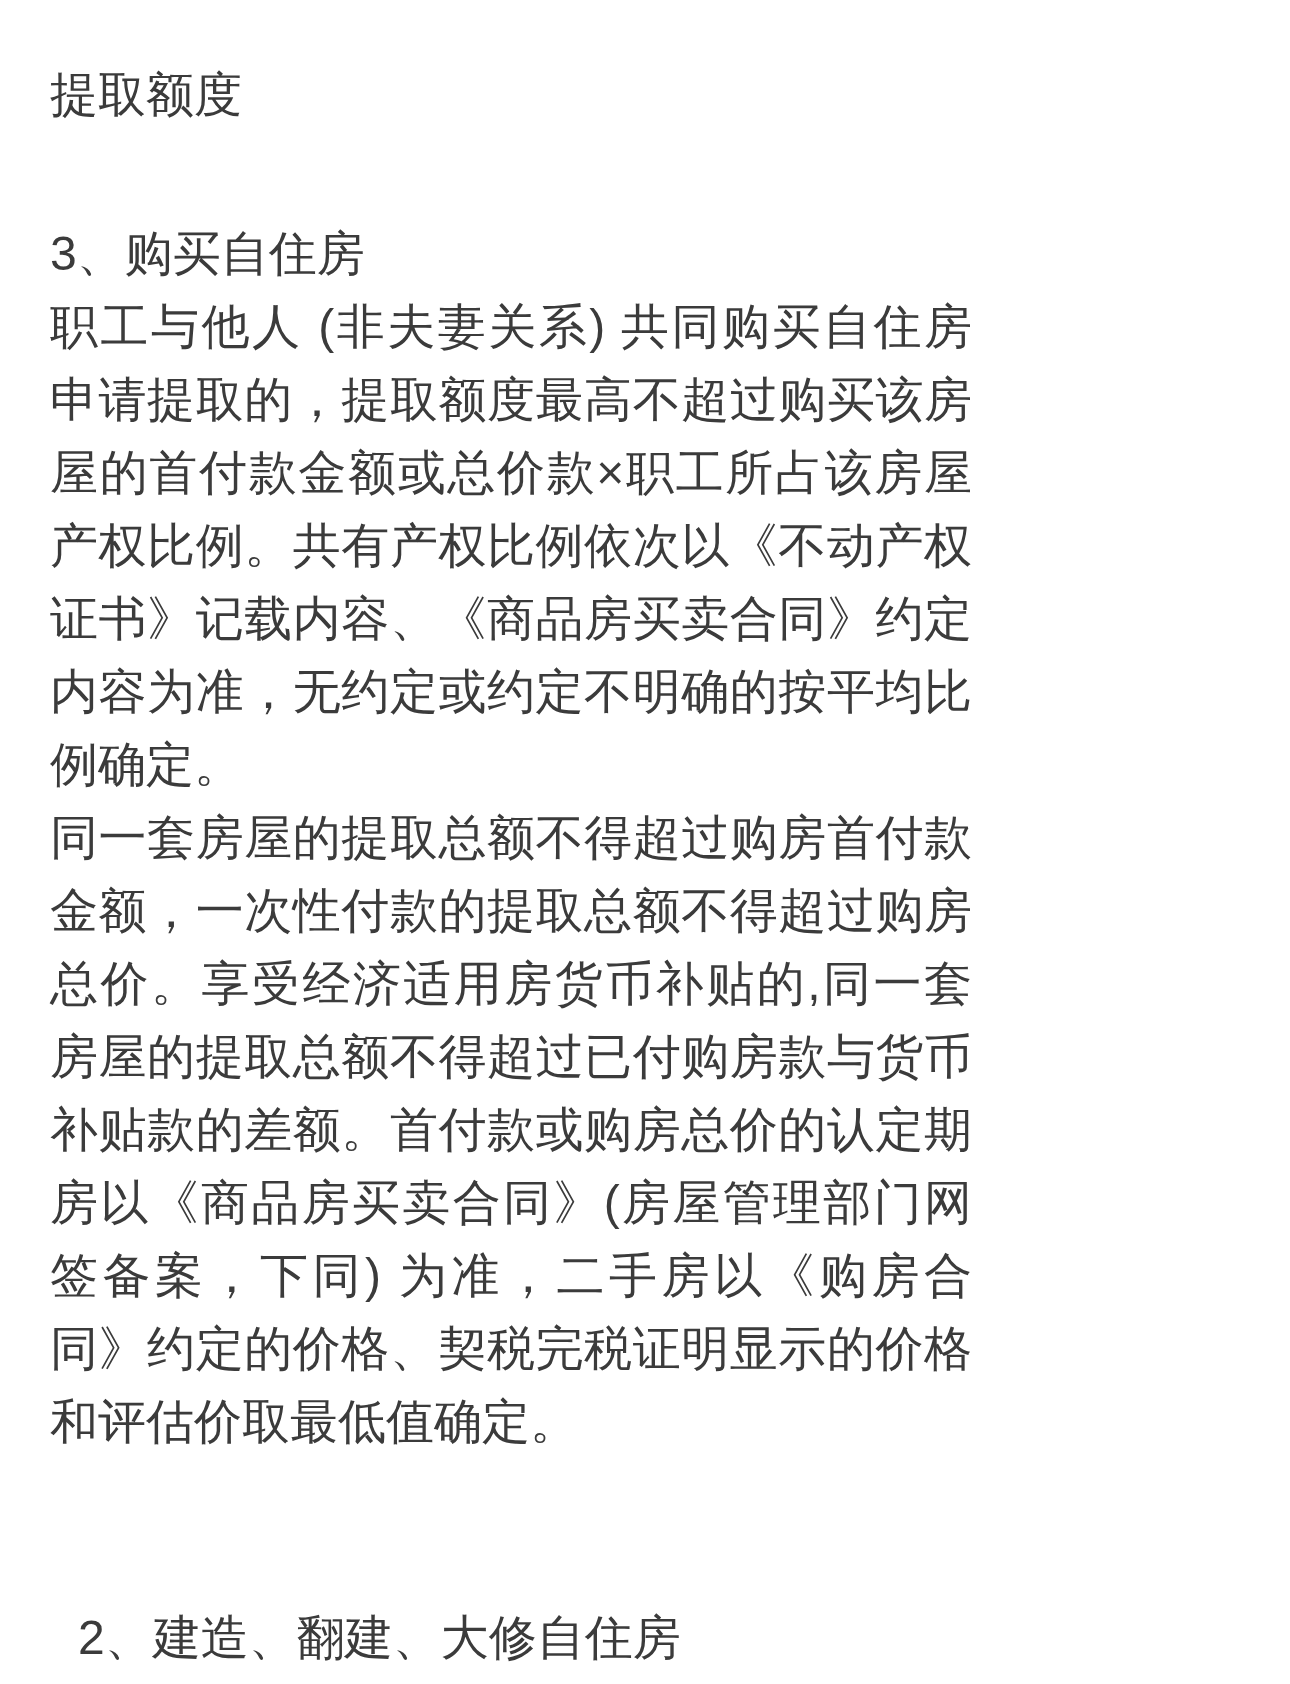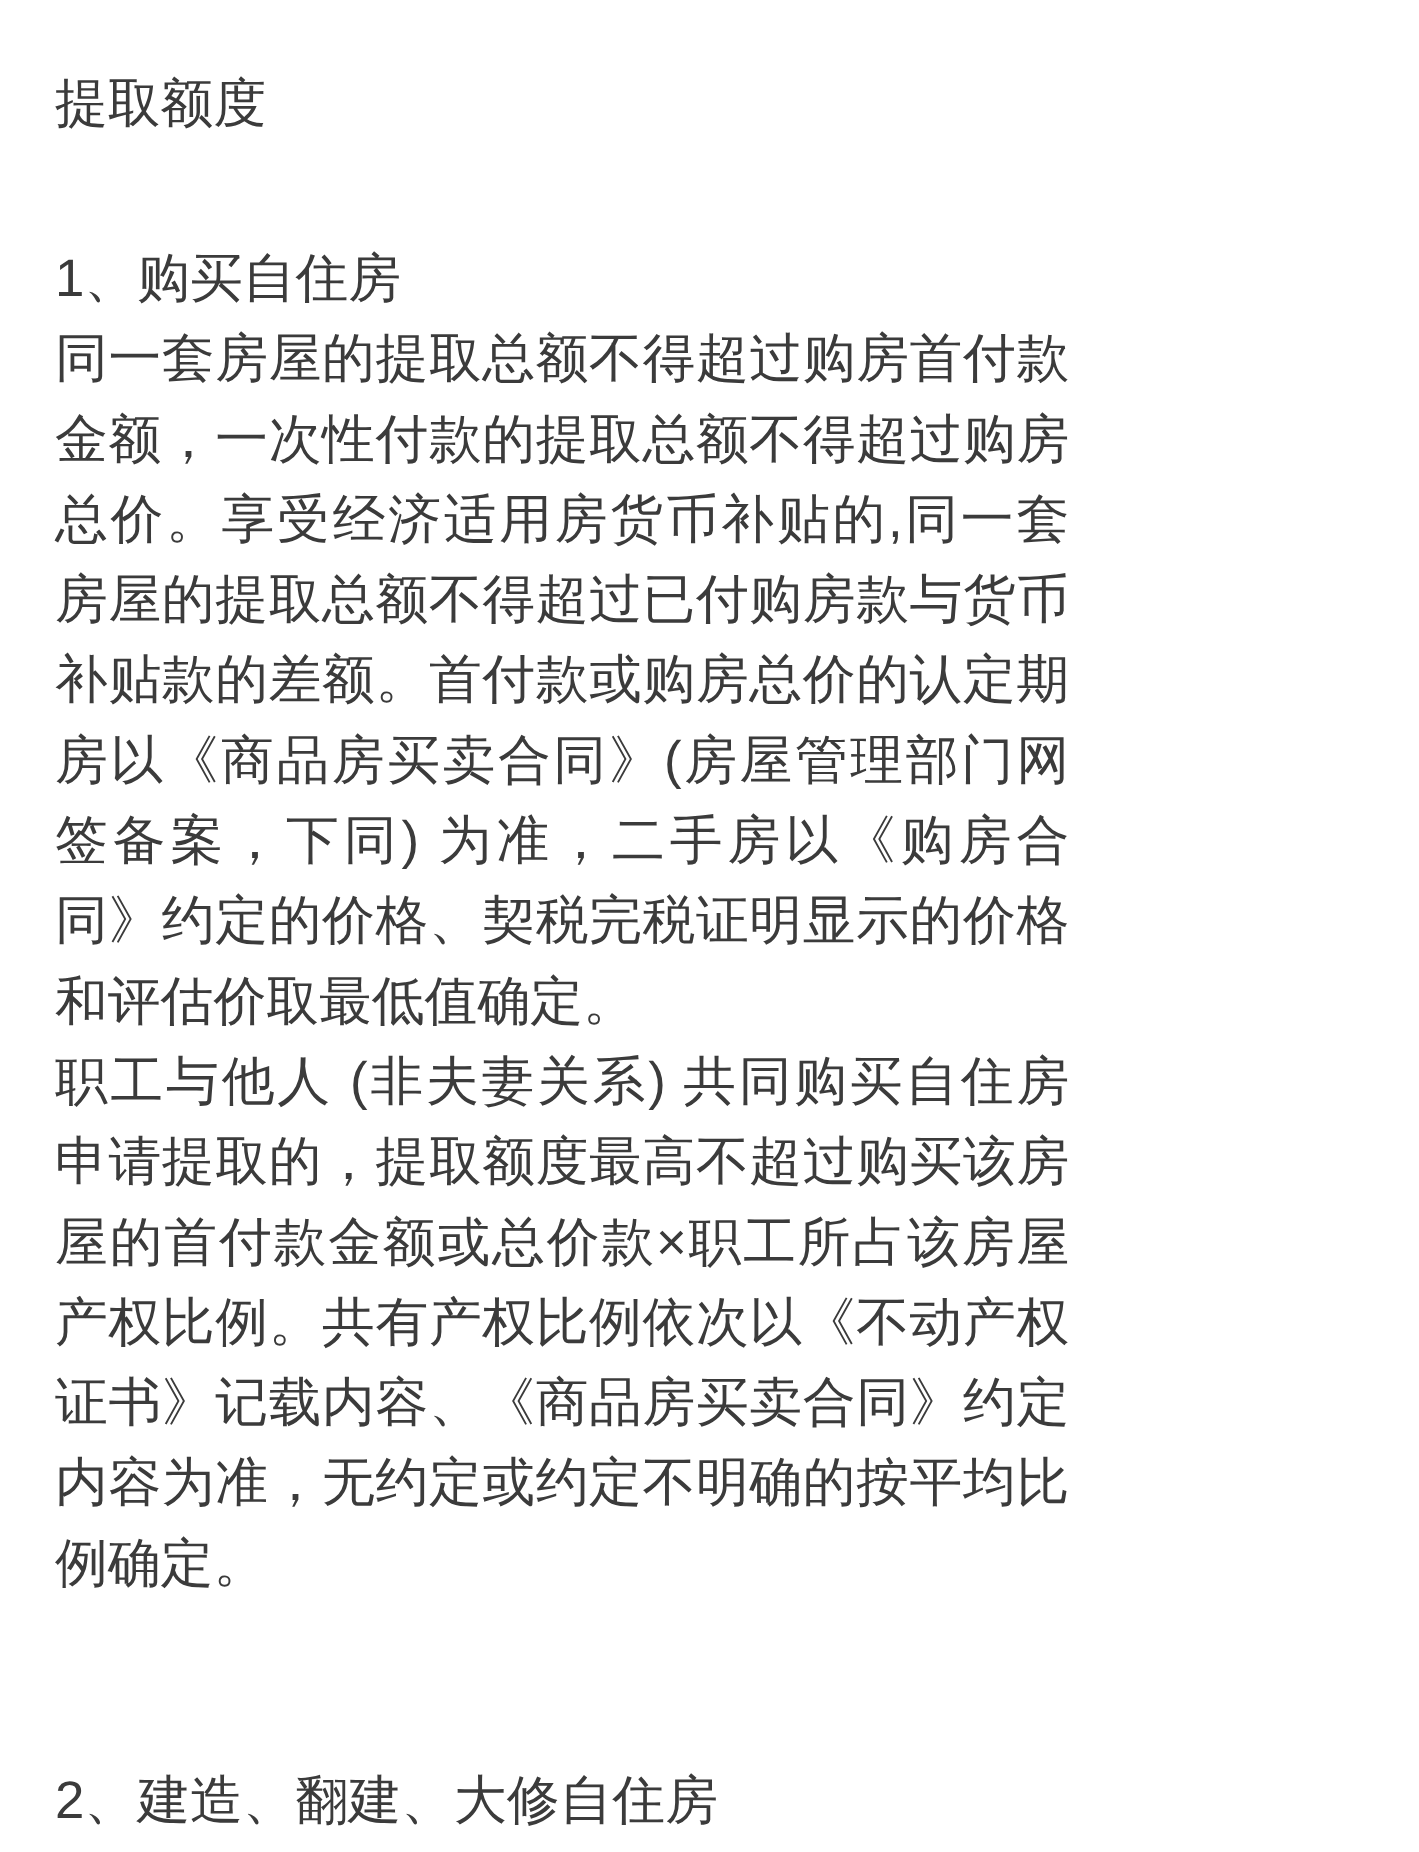--- a/index.html
+++ b/index.html
@@ -27,32 +27,33 @@
   }
   .doc-title {
     text-align: left !important;
     margin-bottom: 86px !important;
   }
   .section-heading {
     text-align: left !important;
   }
   .section + .section {
     margin-top: 143px;
+    margin-left: 28px;
   }
 </style>
 </head>
 <body>
 
 <div class="screen">
 
   <p class="doc-title">提取额度</p>
 
   <section class="section">
-    <p class="section-heading">1、购买自住房</p>
+    <p class="section-heading">3、购买自住房</p>
+    <p class="section-paragraph">职工与他人 (非夫妻关系) 共同购买自住房申请提取的，提取额度最高不超过购买该房屋的首付款金额或总价款×职工所占该房屋产权比例。共有产权比例依次以《不动产权证书》记载内容、《商品房买卖合同》约定内容为准，无约定或约定不明确的按平均比例确定。</p>
     <p class="section-paragraph">同一套房屋的提取总额不得超过购房首付款金额，一次性付款的提取总额不得超过购房总价。享受经济适用房货币补贴的,同一套房屋的提取总额不得超过已付购房款与货币补贴款的差额。首付款或购房总价的认定期房以《商品房买卖合同》(房屋管理部门网签备案，下同) 为准，二手房以《购房合同》约定的价格、契税完税证明显示的价格和评估价取最低值确定。</p>
-    <p class="section-paragraph">职工与他人 (非夫妻关系) 共同购买自住房申请提取的，提取额度最高不超过购买该房屋的首付款金额或总价款×职工所占该房屋产权比例。共有产权比例依次以《不动产权证书》记载内容、《商品房买卖合同》约定内容为准，无约定或约定不明确的按平均比例确定。</p>
   </section>
 
   <section class="section">
     <p class="section-heading">2、建造、翻建、大修自住房</p>
   </section>
 
 </div>
 
 </body></html>

